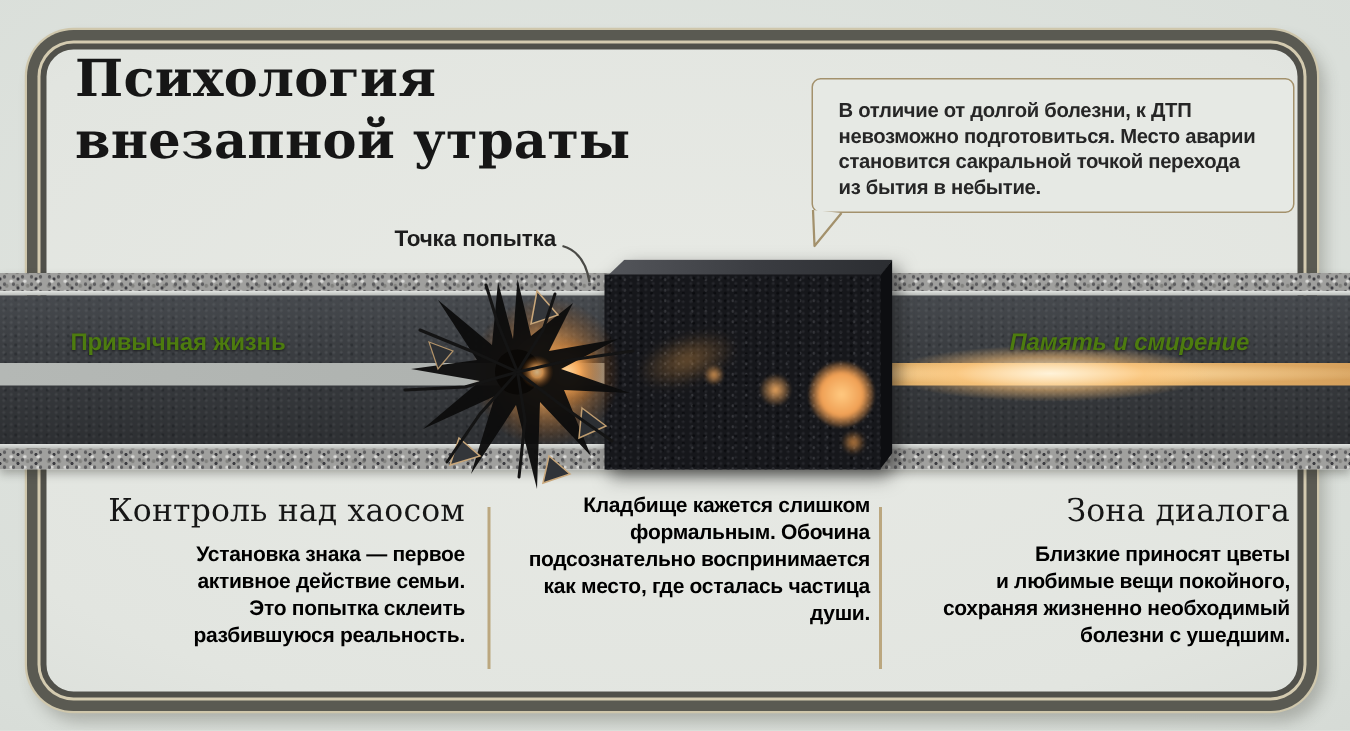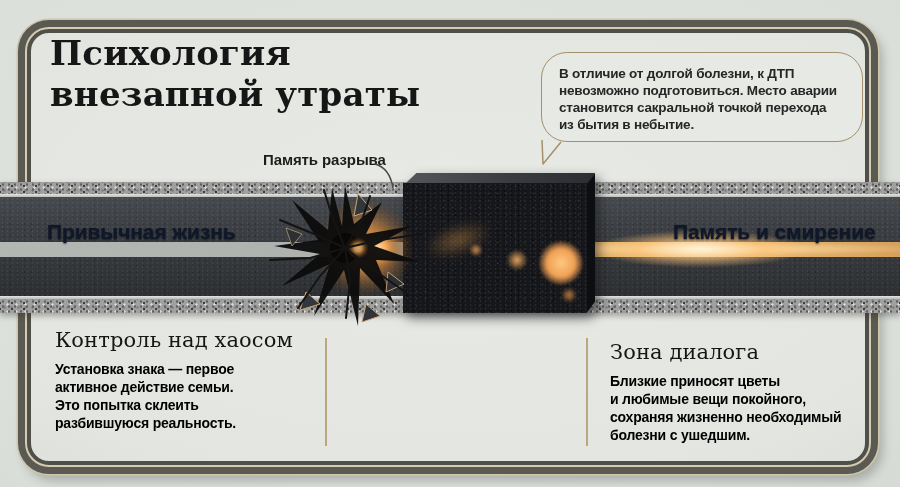--- a/index.html
+++ b/index.html
@@ -30,21 +30,21 @@
   
   .title {
     position:absolute; left:50px; top:33px; z-index:3;
     font-family:"DejaVu Serif","Liberation Serif",serif;
     font-size:34px; line-height:1.22; color:#161616; letter-spacing:0.2px;
   }
 
   
   .callout {
     position:absolute; left:541px; top:52px; width:322px; height:90px; z-index:3;
-    border:1.5px solid #a3916c; border-radius:26px;
+    border:1.5px solid #a3916c; border-radius:6px;
     background:#e6e9e4;
     padding:12px 14px 0 17px;
     font-size:13.5px; line-height:1.26; font-weight:700; letter-spacing:-0.2px; color:#262626;
   }
   .callout-tail {
     position:absolute; left:541px; top:140px; z-index:4; width:26px; height:26px;
   }
 
   
   .road { position:absolute; left:0; top:182px; width:900px; height:131px; z-index:5;
@@ -79,25 +79,25 @@
       #b4b8b5 0%, #aeb2af 38%, #a9ada9 44%,
       #b98b4e 49%, #d9a55e 60%, #f0c580 77%, #e0ac66 92%, #d5a05c 100%);
   }
   .right-flare {
     position:absolute; left:585px; top:0; width:315px; height:131px; pointer-events:none;
     background:
       radial-gradient(ellipse 150px 26px at 115px 67px, rgba(255,244,220,0.95), rgba(255,196,120,0.55) 42%, rgba(255,180,90,0) 72%),
       radial-gradient(ellipse 300px 9px at 130px 67px, rgba(255,224,170,0.85), rgba(255,210,150,0) 75%);
   }
   .road-label {
-    position:absolute; top:38px; font-size:21px; font-weight:700; color:#0f172a;
+    position:absolute; top:38px; font-size:16px; font-weight:700; color:#4d7c0f;
     letter-spacing:-0.1px; text-shadow:0 1px 2px rgba(0,0,0,0.6); white-space:nowrap;
   }
   .road-label.left  { left:47px; }
-  .road-label.right { left:673px; }
+  .road-label.right { left:673px;font-style:italic; }
 
   
   .break-label {
     position:absolute; left:263px; top:151px; z-index:7;
     font-size:15px; font-weight:700; color:#1d1d1d; letter-spacing:-0.1px; white-space:nowrap;
   }
   .break-connector { position:absolute; left:372px; top:162px; z-index:7; }
 
   
   .monument { position:absolute; left:403px; top:173px; width:192px; height:142px; z-index:6;
@@ -132,24 +132,24 @@
         background:radial-gradient(circle, #c07f40 0%, rgba(140,70,20,0) 70%); filter:blur(1.5px); }
   .b5 { left:20px;  top:40px;  width:70px; height:34px; border-radius:40%;
         background:radial-gradient(ellipse, rgba(200,140,70,0.45) 0%, rgba(140,80,30,0) 70%);
         filter:blur(3px); transform:rotate(-18deg); }
 
   
   .crack { position:absolute; left:262px; top:176px; width:170px; height:160px; z-index:6; }
 
   
   .columns { position:absolute; left:0; top:328px; width:900px; z-index:3; }
-  .col { position:absolute; text-align:left; }
+  .col { position:absolute; text-align:right; }
   .col-1 { left:55px;  top:0; width:255px; }
   .col-2 { left:330px; top:0; width:250px; }
-  .col-3 { left:610px; top:12px; width:250px; }
+  .col-3 { left:610px; top:0; width:250px; }
   .col-heading {
     font-family:"DejaVu Serif","Liberation Serif",serif;
     font-size:21px; color:#161616; letter-spacing:0.1px; margin-bottom:9px;
   }
   .col-body {
     font-size:14px; line-height:1.28; font-weight:700; letter-spacing:-0.2px; color:#000000;
   }
   .divider { position:absolute; top:10px; width:2px; height:108px; background:#bba77f; }
   .divider.d1 { left:325px; } .divider.d2 { left:586px; }
 </style>
@@ -219,35 +219,40 @@
     <path d="M83,72 L100,44 L108,20"></path>
     <path d="M83,72 L52,58 L18,44"></path>
     <path d="M83,72 L48,82 L8,84"></path>
     <path d="M83,72 L58,100 L36,132"></path>
     <path d="M83,72 L88,104 L84,142"></path>
     <path d="M83,72 L112,94 L146,118"></path>
     <path d="M83,72 L118,64 L160,58"></path>
   </g>
 </svg>
 
-<div class="break-label">Память разрыва</div>
+<div class="break-label">Точка попытка</div>
 <svg class="break-connector" width="24" height="28" viewBox="0 0 24 28">
   <path d="M3,2 C14,5 19,14 21,26" fill="none" stroke="#4a4a46" stroke-width="1.5"></path>
 </svg>
 
 <div class="columns">
   <div class="col col-1">
     <div class="col-heading">Контроль над хаосом</div>
     <div class="col-body pre">Установка знака — первое
 активное действие семьи.
 Это попытка склеить
 разбившуюся реальность.</div>
   </div>
   <div class="divider d1"></div>
   <div class="col col-2">
+    <div class="col-body pre">Кладбище кажется слишком
+формальным. Обочина
+подсознательно воспринимается
+как место, где осталась частица
+души.</div>
   </div>
   <div class="divider d2"></div>
   <div class="col col-3">
     <div class="col-heading">Зона диалога</div>
     <div class="col-body pre">Близкие приносят цветы
 и любимые вещи покойного,
 сохраняя жизненно необходимый
 болезни с ушедшим.</div>
   </div>
 </div>

